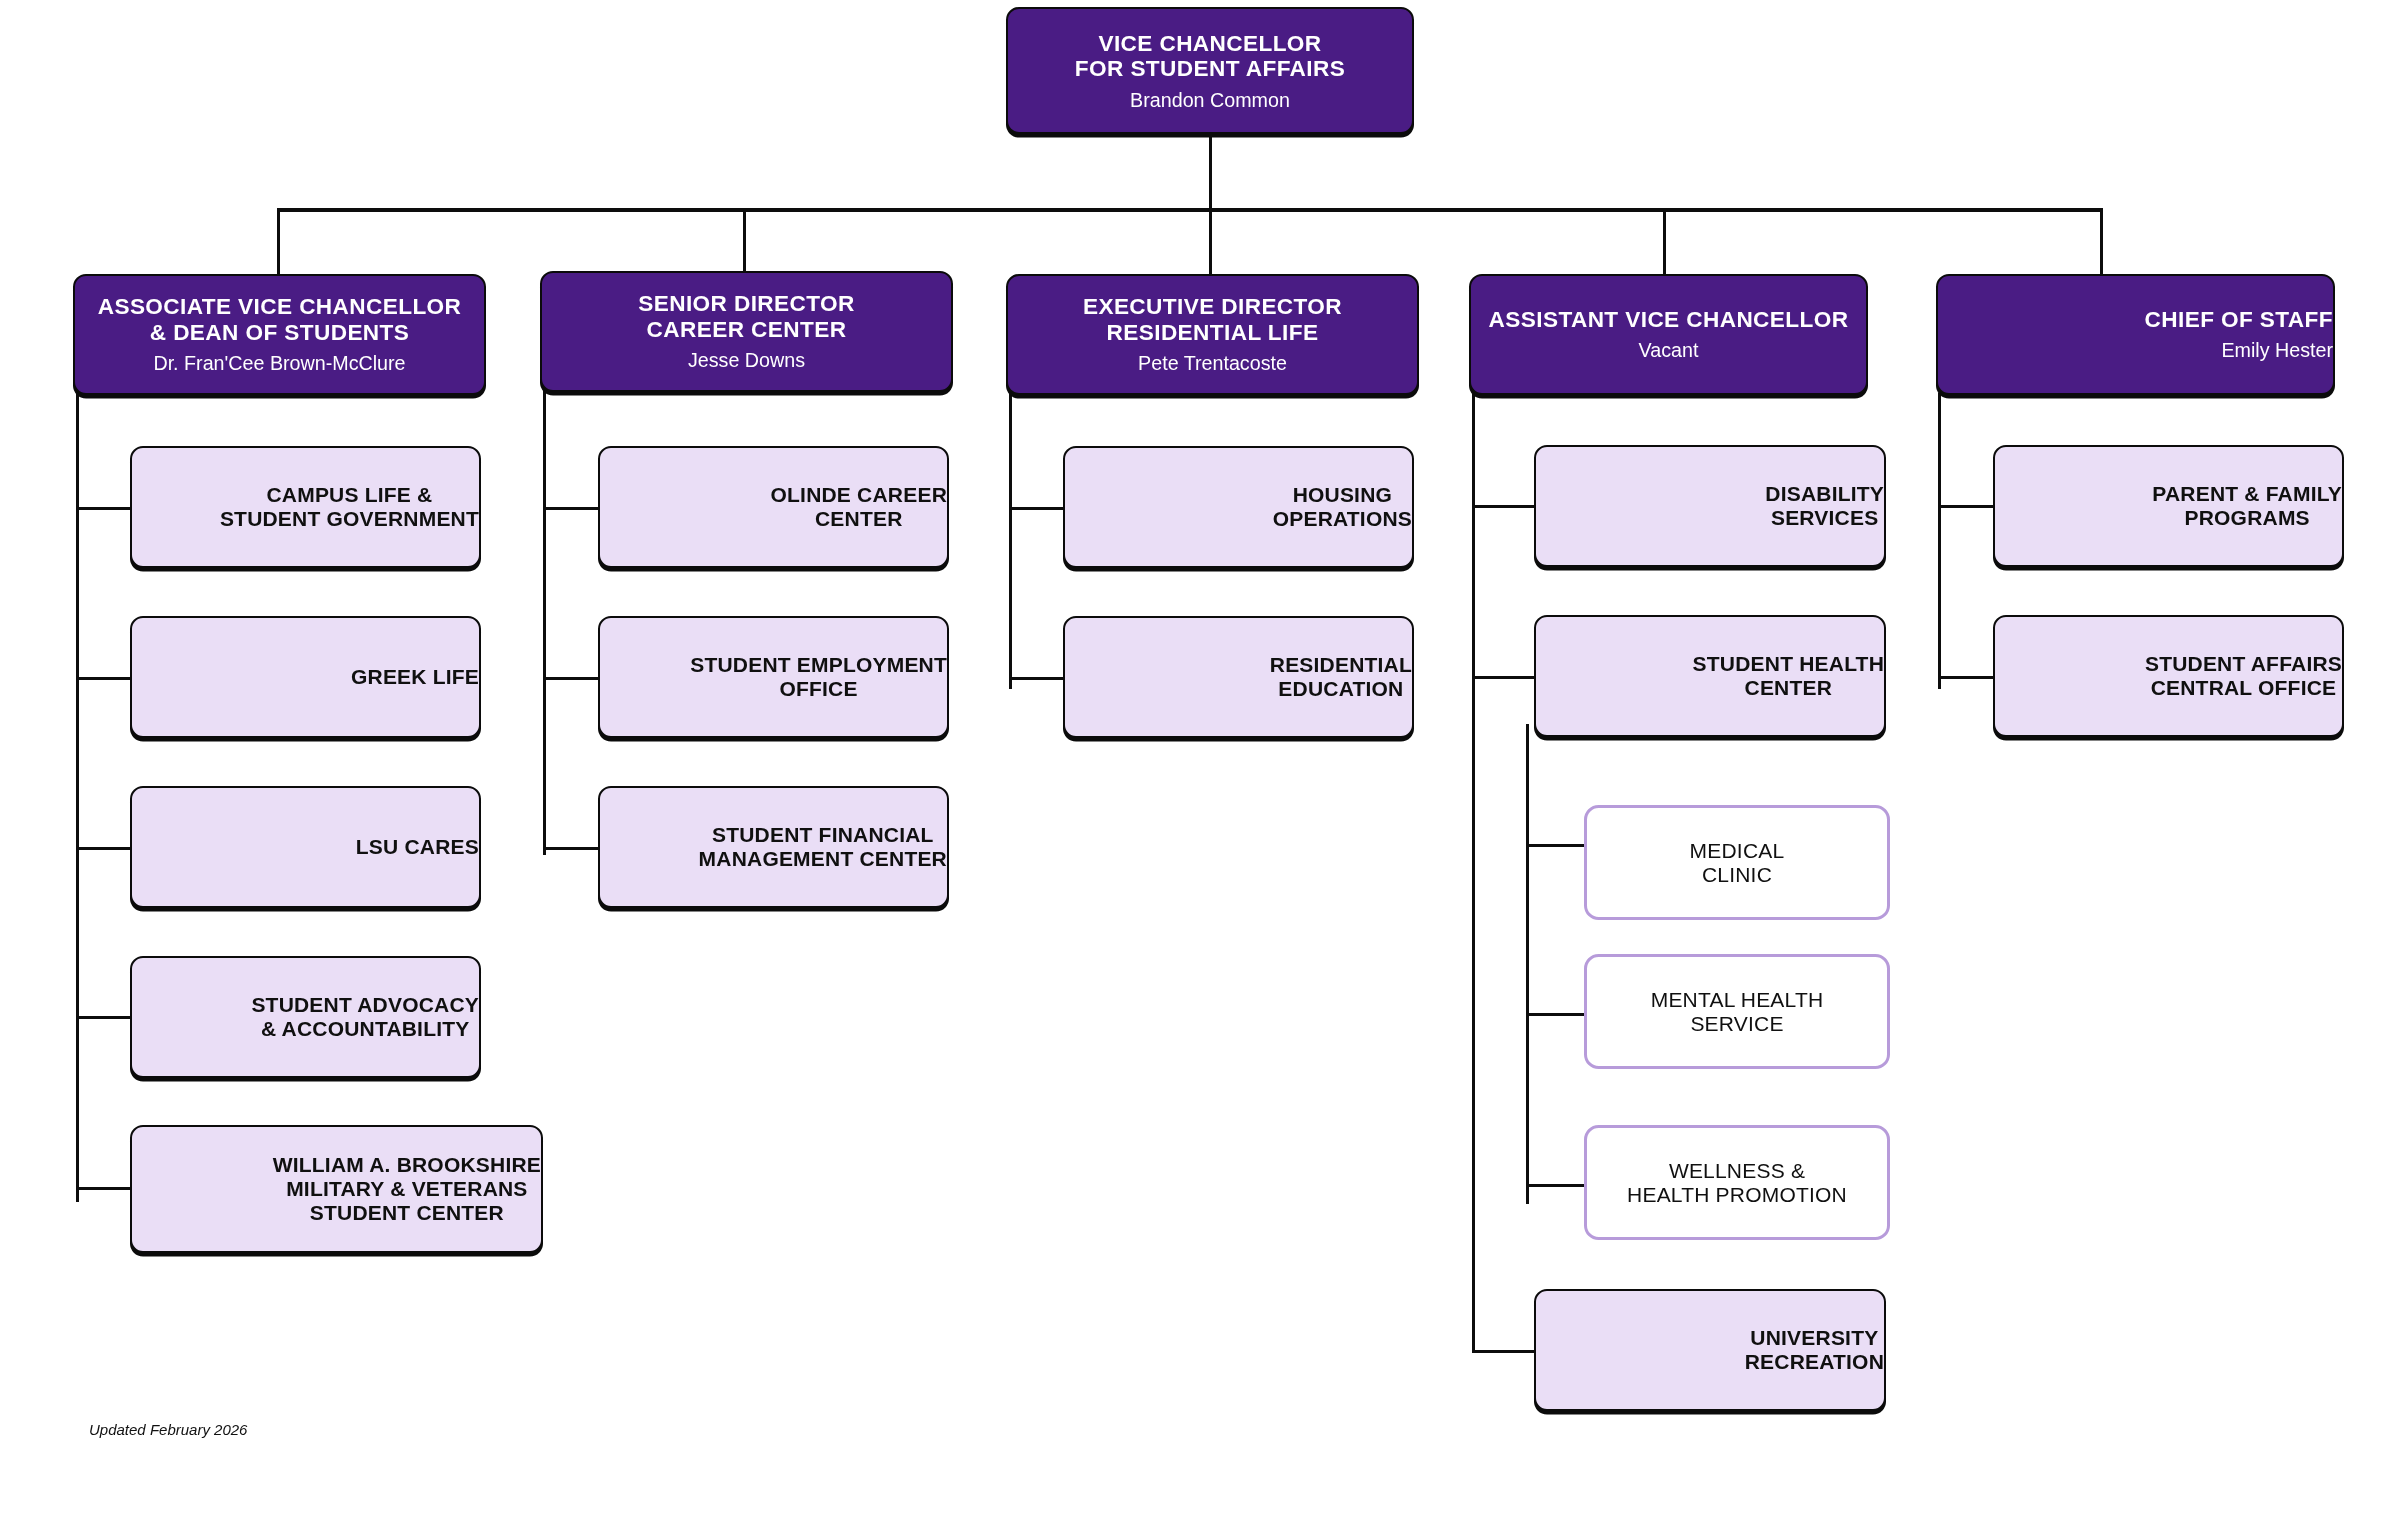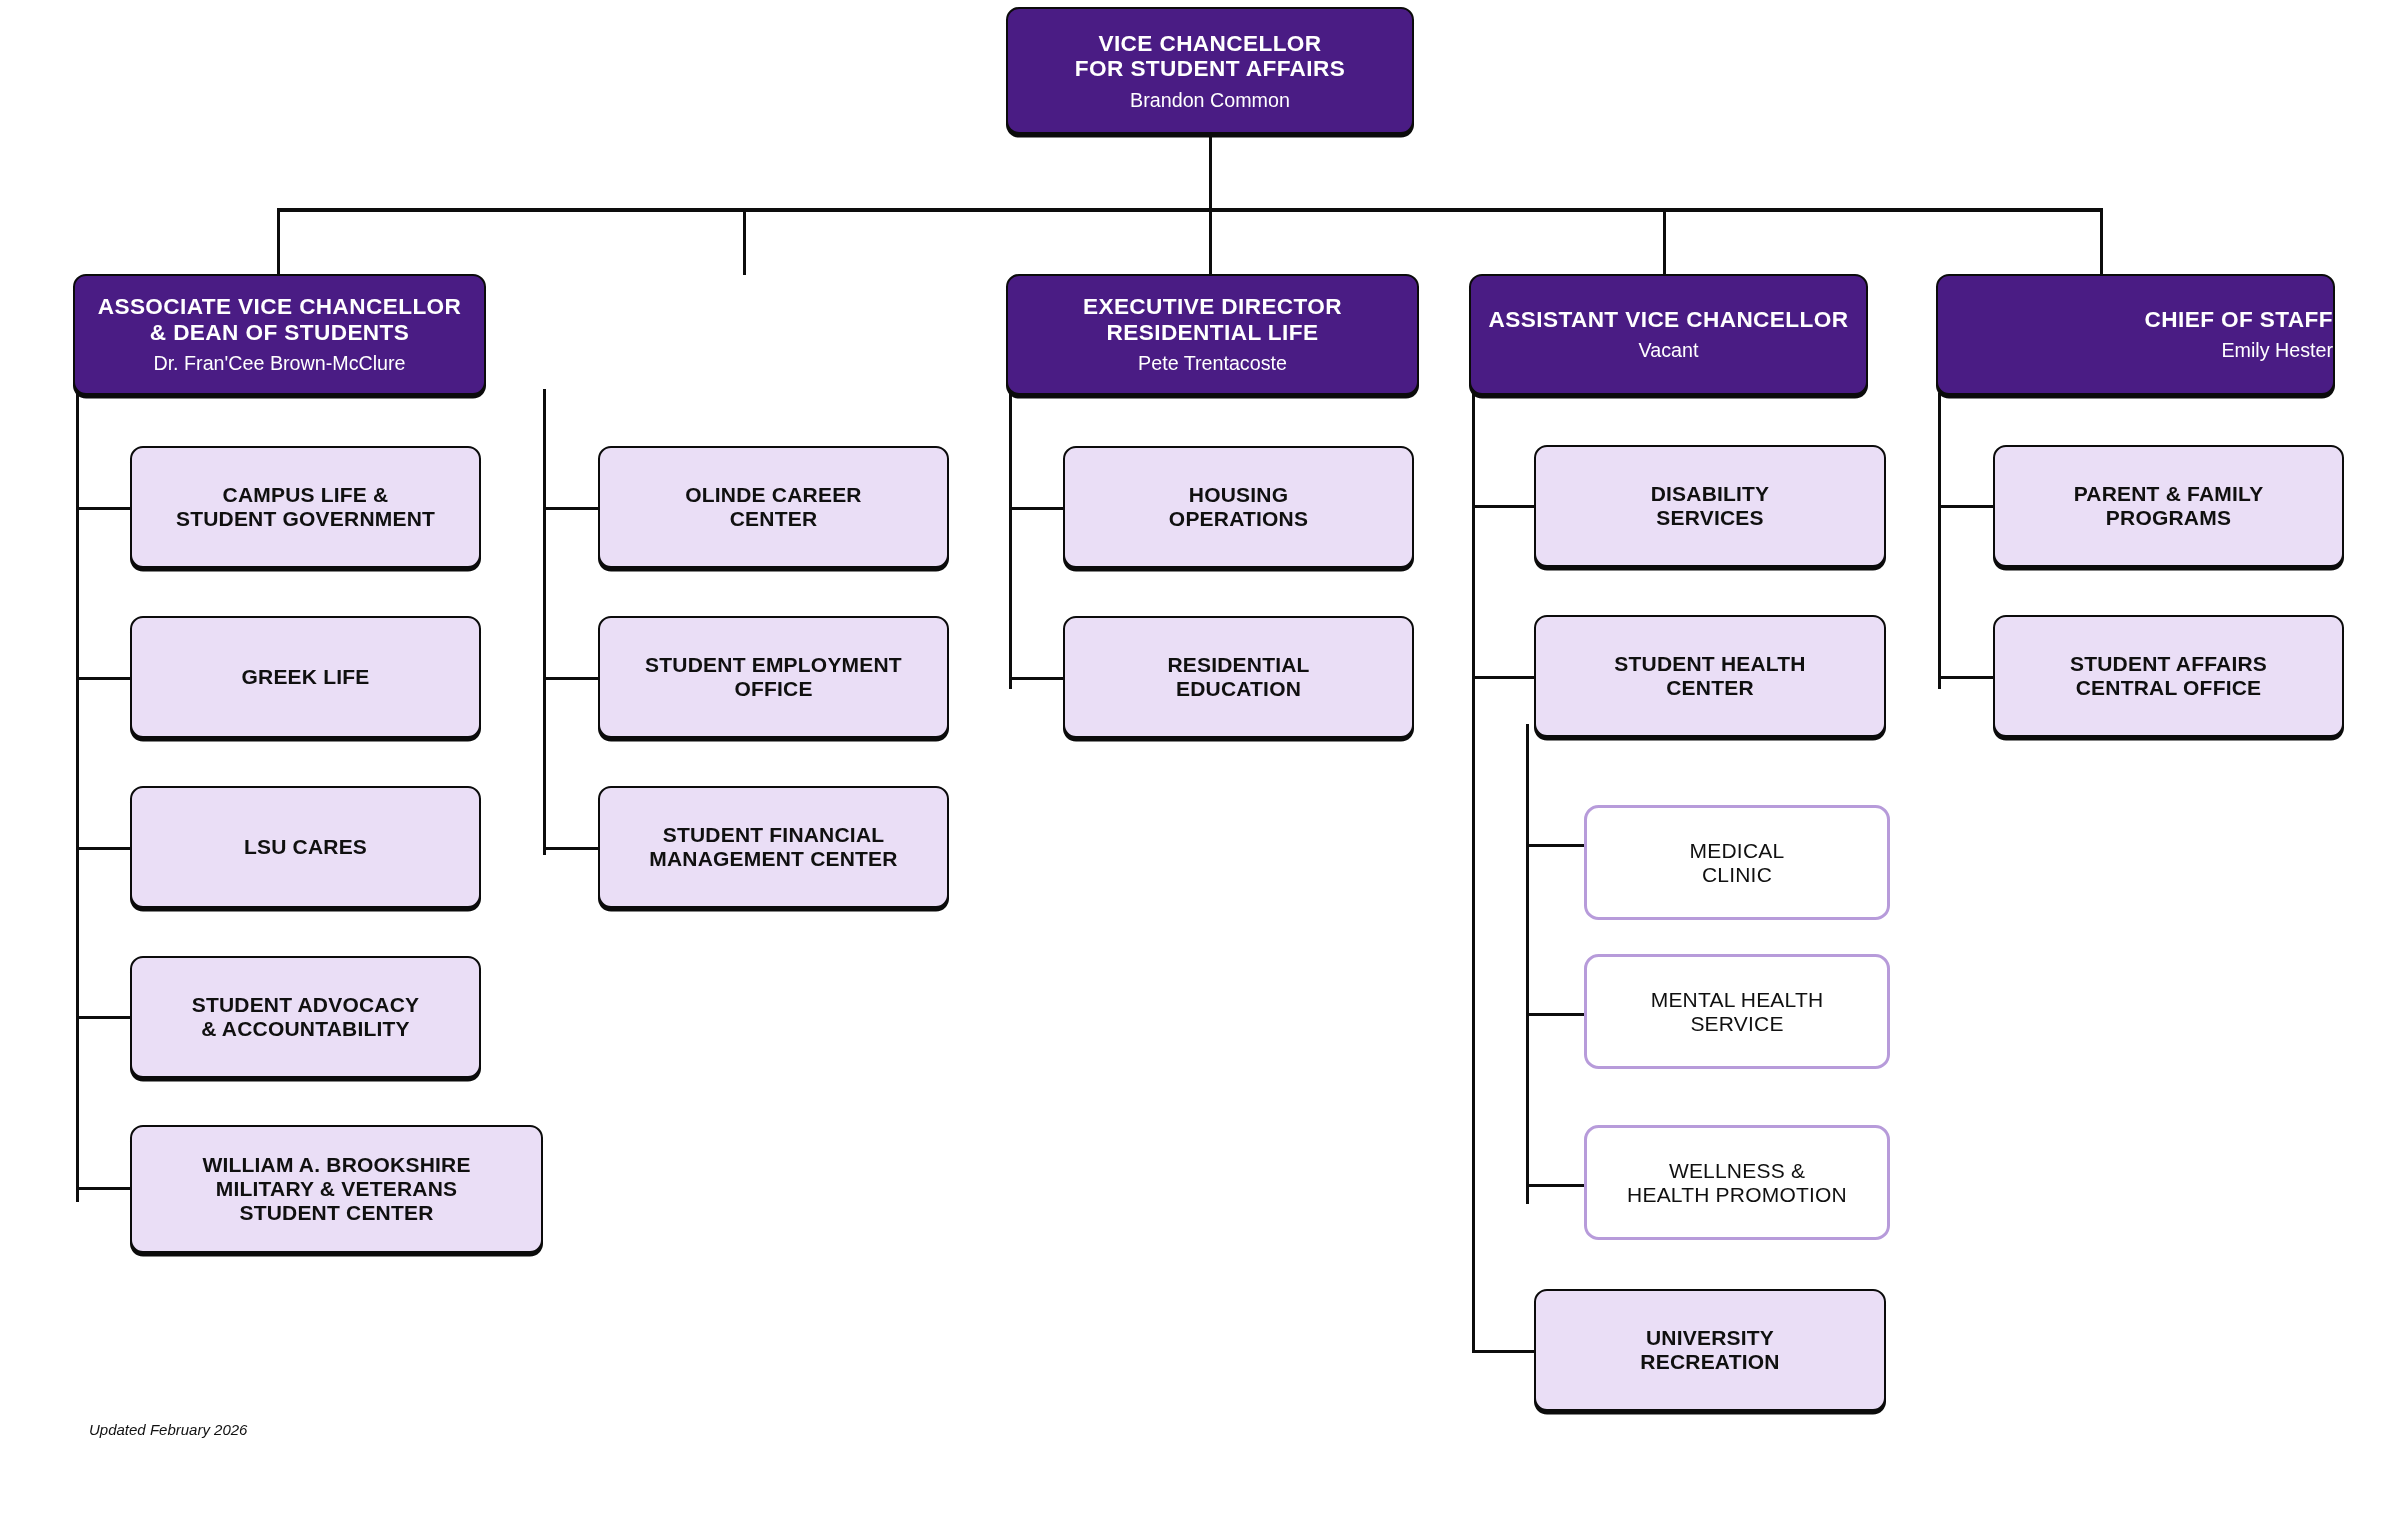--- a/index.html
+++ b/index.html
@@ -42,20 +42,21 @@
   }
   .node.root, .node.level2 {
     background: #4A1C84;
     color: #ffffff;
     box-shadow: 0 3.6px 0 0 #0b0b0b;
   }
   .node.level3 {
     background: #EADEF6;
     color: #101010;
     box-shadow: 0 3.6px 0 0 #0b0b0b;
+    align-items: flex-end;
   }
   .node.level4 {
     background: #ffffff;
     color: #101010;
     border: 3.6px solid #B79BDA;
     border-radius: 14.6px;
     box-shadow: none;
   }
   .node .title {
     font-weight: bold;
@@ -142,20 +143,27 @@
   </div>
 
   <div class="node level2" style="left:73px; top:274px; width:413px; height:121px;">
     <div class="title">
       <span>ASSOCIATE VICE CHANCELLOR</span>
       <span>&amp; DEAN OF STUDENTS</span>
     </div>
     <div class="person">Dr. Fran'Cee Brown-McClure</div>
   </div>
 
+  <div class="node level2" style="left:540px; top:271px; width:413px; height:121px;">
+    <div class="title">
+      <span>SENIOR DIRECTOR</span>
+      <span>CAREER CENTER</span>
+    </div>
+    <div class="person">Jesse Downs</div>
+  </div>
 
   <div class="node level2" style="left:1006px; top:274px; width:413px; height:121px;">
     <div class="title">
       <span>EXECUTIVE DIRECTOR</span>
       <span>RESIDENTIAL LIFE</span>
     </div>
     <div class="person">Pete Trentacoste</div>
   </div>
 
   <div class="node level2" style="left:1469px; top:274px; width:399px; height:121px;">

